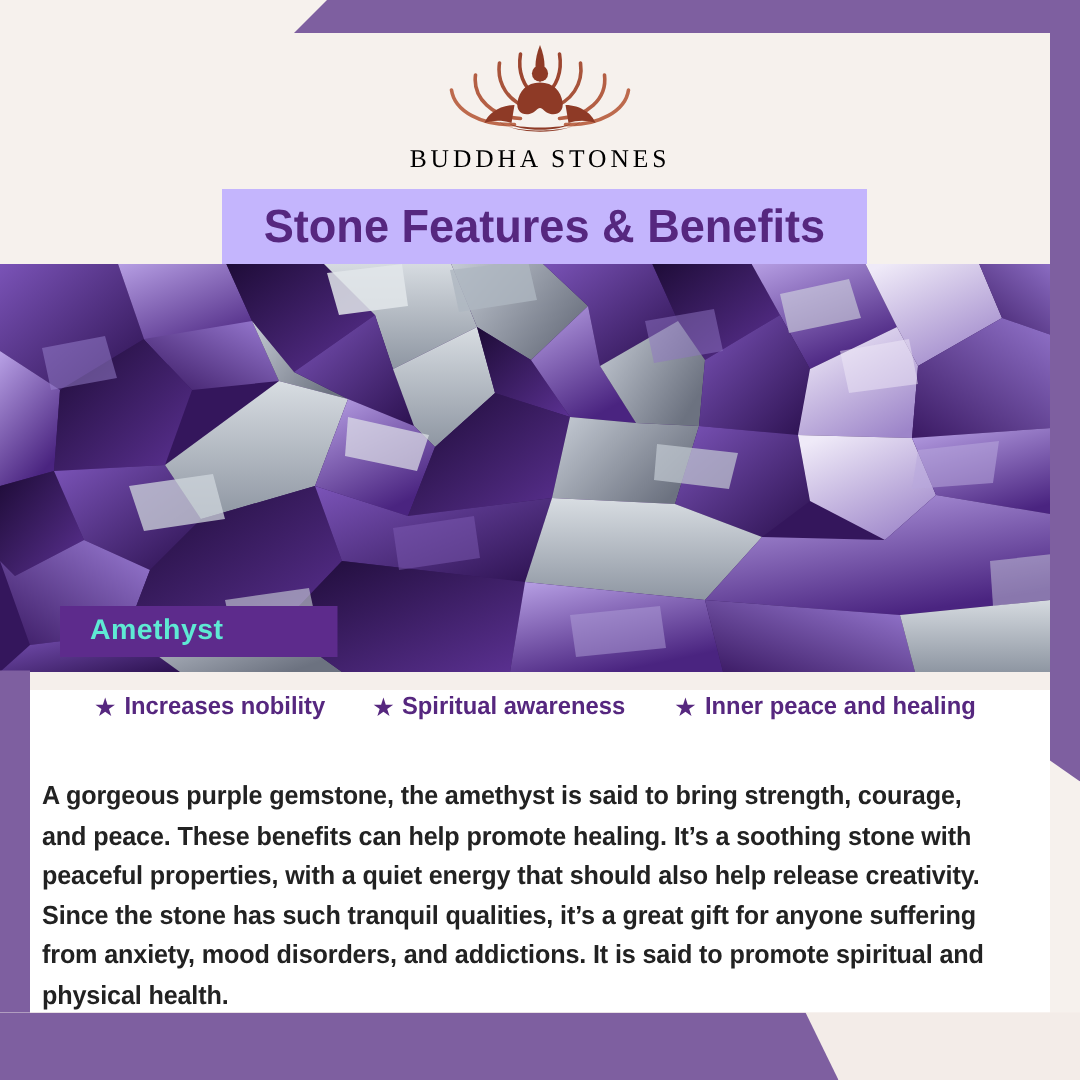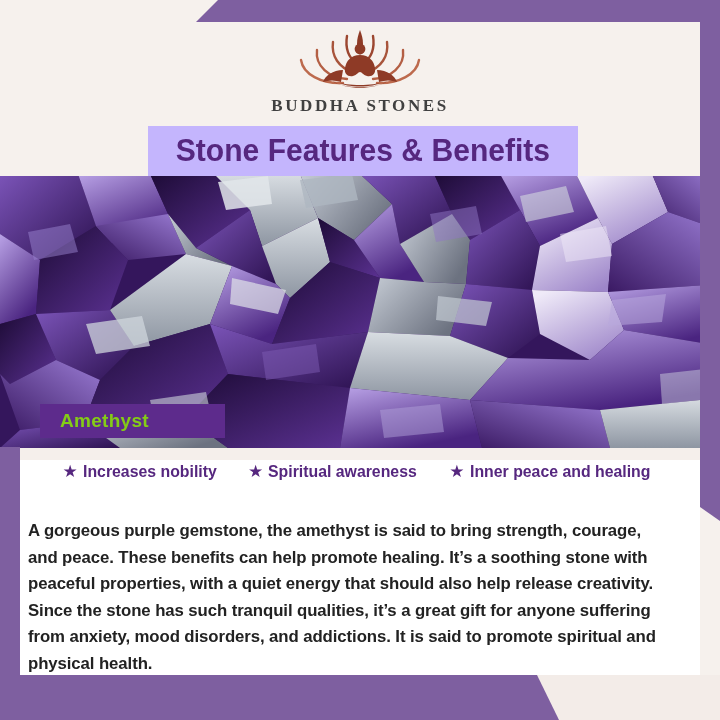--- a/index.html
+++ b/index.html
@@ -92,22 +92,22 @@
     margin: 0 auto;
     width: 150px;
     height: 68px;
   }
   .brand-name {
     display: block;
     margin-top: 4px;
     font-family: "Liberation Serif", serif;
     font-size: 17px;
     letter-spacing: 2.6px;
-    color: #404040;
-    font-weight: 700;
+    color: #000000;
+    font-weight: 400;
   }
   .title-band {
     position: absolute;
     left: 148px;
     top: 126px;
     width: 430px;
     height: 50px;
     background: #c4b5fd;
     display: flex;
     align-items: center;
@@ -144,21 +144,21 @@
     top: 404px;
     width: 185px;
     height: 34px;
     background: #5d2b8c;
     display: flex;
     align-items: center;
     z-index: 6;
   }
   .stone-name {
     margin-left: 20px;
-    color: #84cc16;
+    color: #5eead4;
     font-size: 19px;
     font-weight: bold;
     letter-spacing: 0.3px;
   }
 
   
   .panel {
     position: absolute;
     left: 20px;
     top: 448px;

